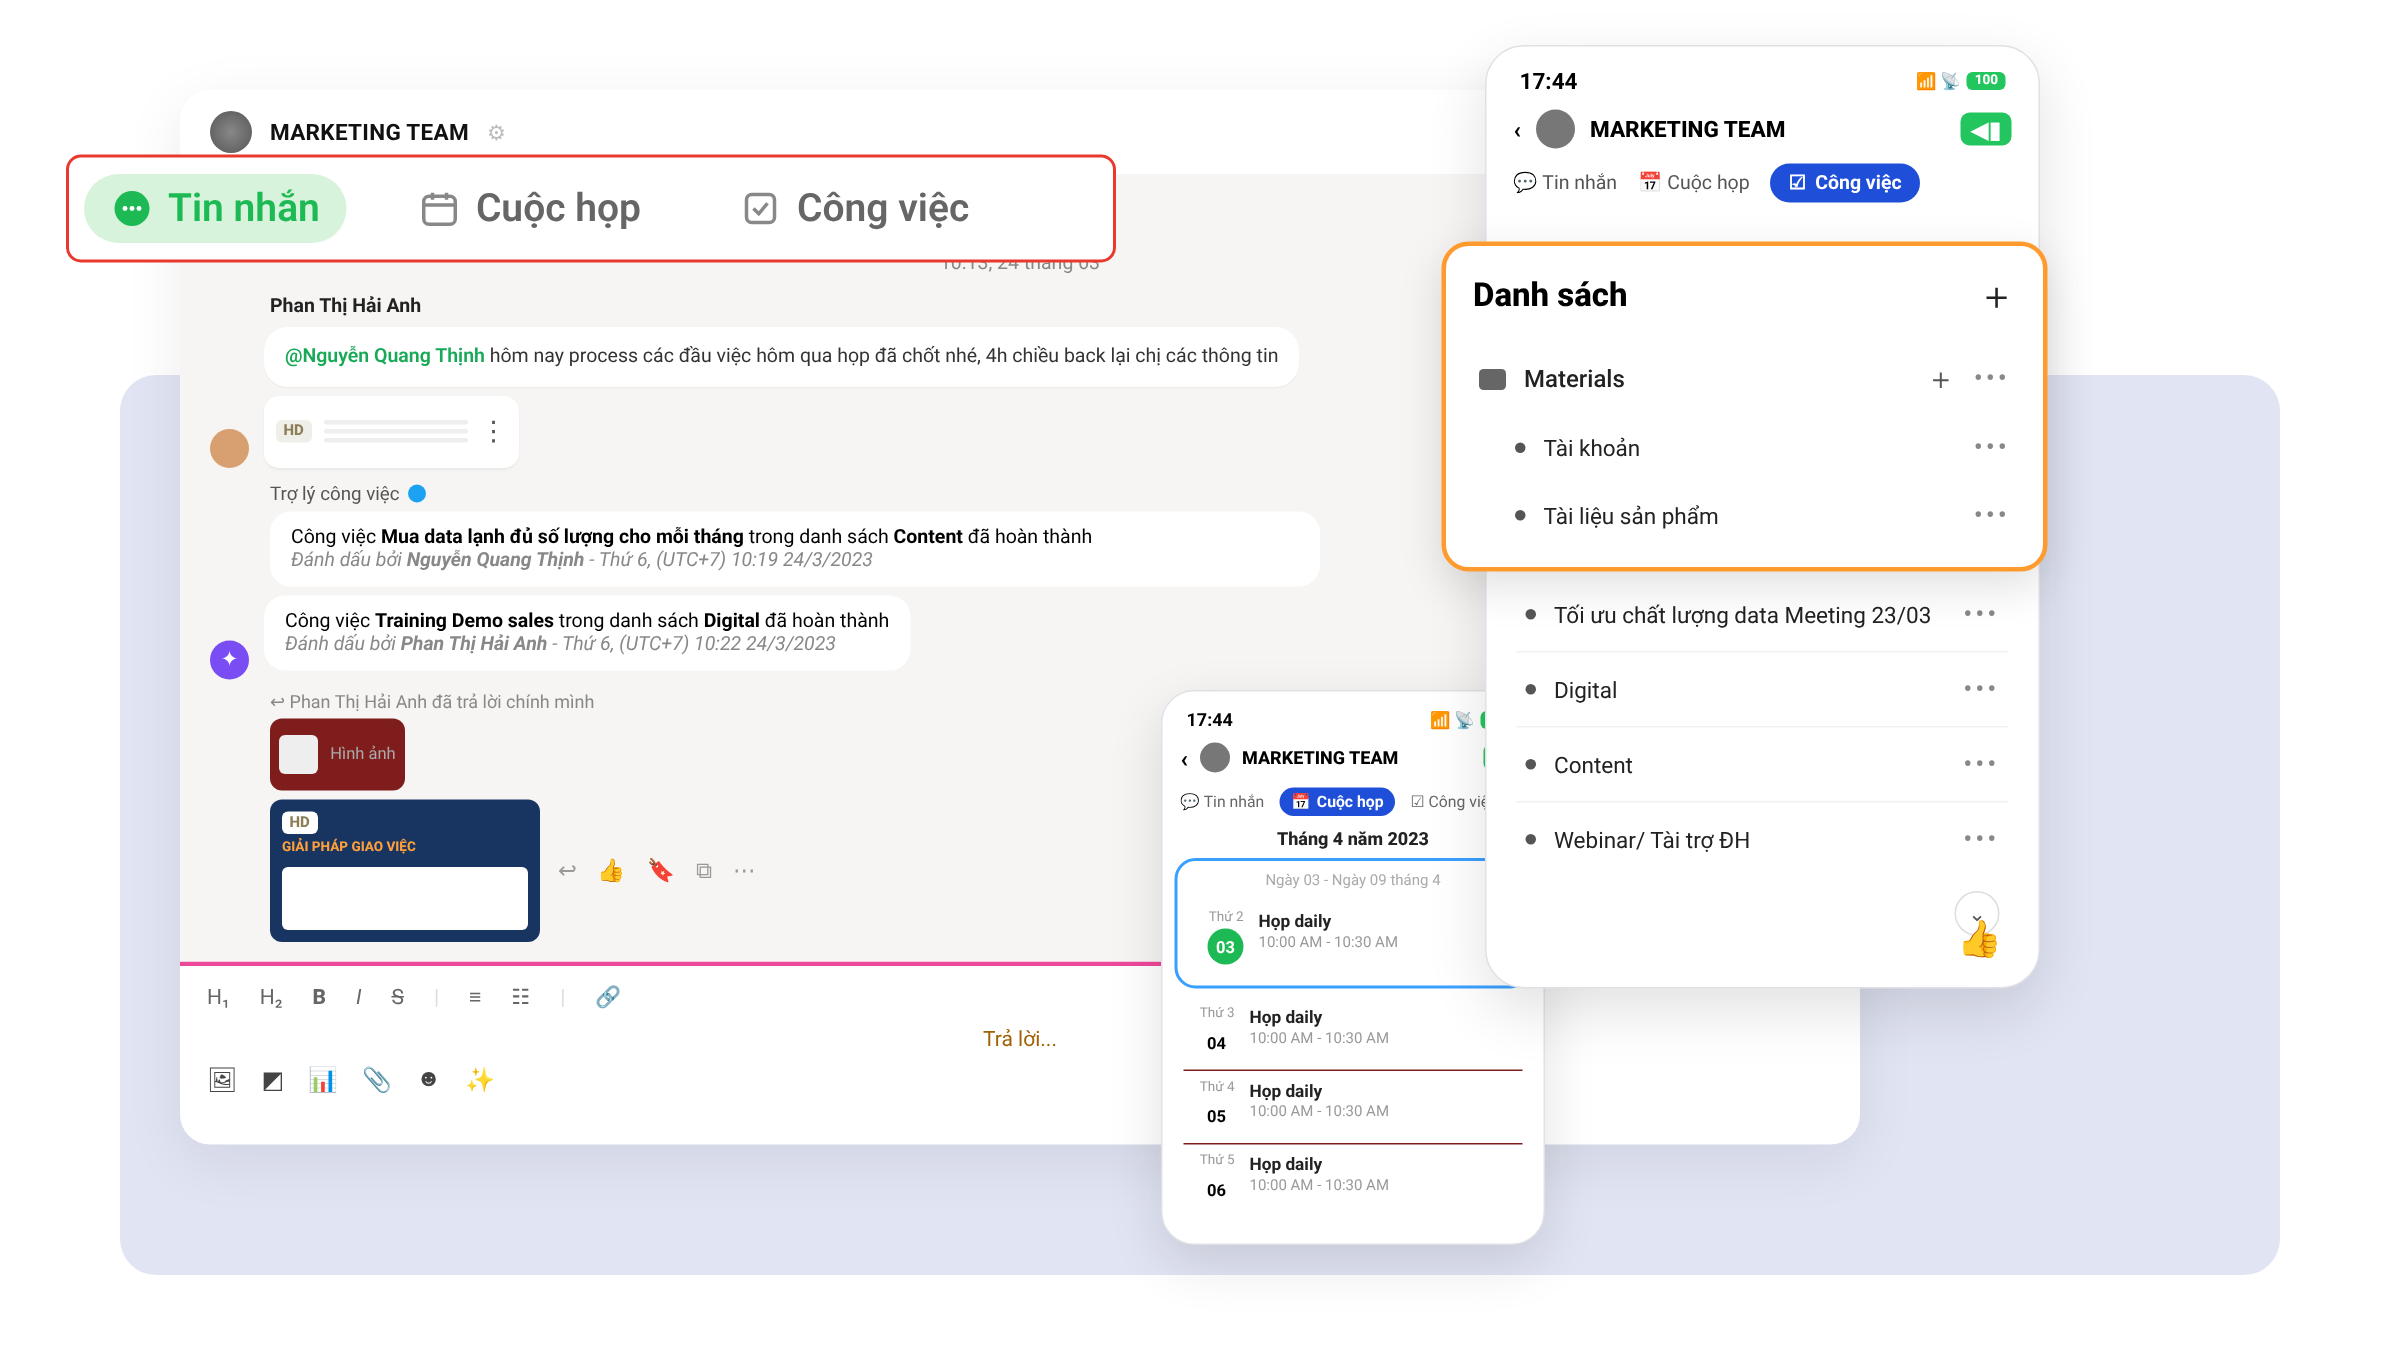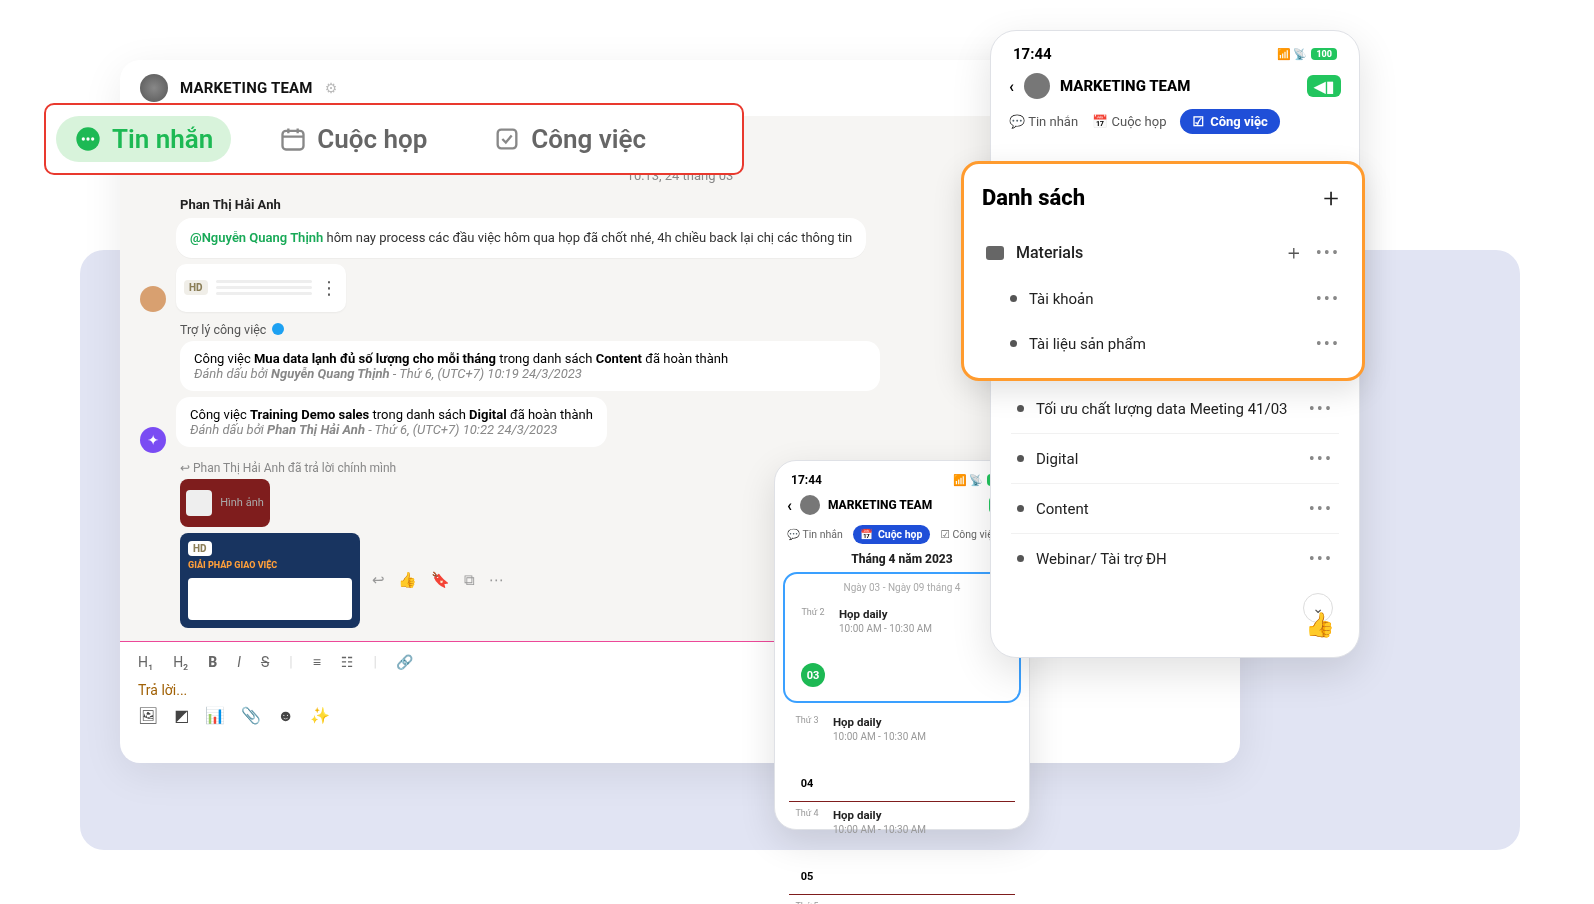--- a/index.html
+++ b/index.html
@@ -38,21 +38,21 @@
   .assist-bubble { background:#fff; border-radius:14px; padding:10px 14px; font-size:13px; margin-left:40px; max-width:700px; margin-bottom:6px; }
   .assist-bubble .bold{font-weight:700;}
   .assist-bubble .sub{color:#888;font-style:italic;}
   .reply-line{font-size:12px;color:#888;margin:8px 0 4px 40px;}
   .img-stub{width:90px;height:48px;background:#7f1d1d;border-radius:8px;margin-left:40px;display:flex;align-items:center;justify-content:center;font-size:11px;color:#aaa;gap:8px;margin-bottom:6px;}
   .promo-row{display:flex;align-items:center;gap:12px;margin-left:40px;margin-top:4px;}
   .promo{width:180px;height:95px;background:#183460;border-radius:8px;color:#ff9f3a;font-size:9px;font-weight:800;padding:8px;display:flex;flex-direction:column;gap:4px;}
   .promo .wt{background:#fff;height:42px;border-radius:4px;margin-top:4px;}
   .reactions{display:flex;gap:14px;color:#999;font-size:15px;}
 
-  .editor{background:#fff;border-top:1px solid #ec4899;padding:8px 18px 12px;}
+  .editor{background:#fff;border-top:3px solid #ec4899;padding:8px 18px 12px;text-align:center;}
   .tb-row{display:flex;align-items:center;gap:20px;color:#666;font-size:14px;padding:4px 0;}
   .tb-input{font-size:14px;color:#a16207;padding:8px 0;}
   .tb-icons{display:flex;gap:16px;color:#444;font-size:16px;align-items:center;}
 
   
   .phone-meet{position:absolute;left:774px;top:460px;width:256px;height:370px;background:#fff;border:1px solid #dfe1e6;border-radius:22px;box-shadow:0 12px 36px rgba(0,0,0,.12);padding:10px 0 10px;}
   .ph-status{display:flex;justify-content:space-between;align-items:center;font-size:12px;font-weight:700;padding:2px 16px 6px;}
   .sig{display:flex;align-items:center;gap:4px;font-size:11px;}
   .bat{background:#22c55e;color:#fff;font-size:9px;font-weight:800;padding:1px 5px;border-radius:4px;}
   .ph-head{display:flex;align-items:center;gap:8px;padding:2px 12px 6px;}
@@ -60,21 +60,21 @@
   .ph-av{width:20px;height:20px;border-radius:50%;background:#777;}
   .ph-title{font-size:12px;font-weight:800;flex:1;}
   .cam-pill{background:#22c55e;width:28px;height:18px;border-radius:5px;display:flex;align-items:center;justify-content:center;color:#fff;font-size:10px;}
   .ph-tabs{display:flex;gap:10px;padding:4px 12px 8px;font-size:10.5px;color:#666;align-items:center;}
   .ph-pill{background:#1f4fd8;color:#fff;padding:3px 8px;border-radius:10px;font-weight:700;display:inline-flex;gap:4px;align-items:center;}
   .ph-month{text-align:center;font-size:12px;font-weight:800;color:#222;}
   .wk-card{margin:6px 8px;border:2px solid #3aa0ff;border-radius:14px;padding:8px 10px;}
   .wk-range{text-align:center;font-size:10px;color:#aaa;margin-bottom:8px;}
   .slot{display:flex;gap:10px;padding:6px 2px;border-bottom:1px solid #7f1d1d;}
   .slot:last-child{border-bottom:none;}
-  .day-col{display:flex;flex-direction:column;align-items:center;width:32px;gap:44px;}
+  .day-col{display:flex;flex-direction:column;align-items:flex-end;width:32px;}
   .dow{font-size:9px;color:#999;}
   .dnum{width:24px;height:24px;border-radius:50%;display:flex;align-items:center;justify-content:center;font-size:11px;font-weight:700;margin-top:2px;}
   .dnum.on{background:#1db954;color:#fff;}
   .ev-col{flex:1;}
   .ev-title{font-size:11.5px;font-weight:700;color:#222;}
   .ev-time{font-size:10px;color:#999;margin-top:2px;}
 
   
   .phone-task{position:absolute;left:990px;top:30px;width:370px;background:#fff;border:1px solid #dfe1e6;border-radius:26px;box-shadow:0 14px 40px rgba(0,0,0,.12);padding:12px 0 24px;overflow:visible;}
   .pt-status{display:flex;justify-content:space-between;align-items:center;font-size:15px;font-weight:700;padding:2px 22px 8px;}
@@ -337,21 +337,21 @@
     <div class="sub-item">
       <span class="dot"></span>
       <span class="sub-name">Tài liệu sản phẩm</span>
       <span class="kebab">•••</span>
     </div>
   </div>
 
   <div class="below-list" id="below-host">
       <div class="bl-item">
         <span class="dot"></span>
-        <span class="sub-name">Tối ưu chất lượng data Meeting 41/03</span>
+        <span class="sub-name">Tối ưu chất lượng data Meeting 23/03</span>
         <span class="kebab">•••</span>
       </div>
       <div class="bl-item">
         <span class="dot"></span>
         <span class="sub-name">Digital</span>
         <span class="kebab">•••</span>
       </div>
       <div class="bl-item">
         <span class="dot"></span>
         <span class="sub-name">Content</span>

